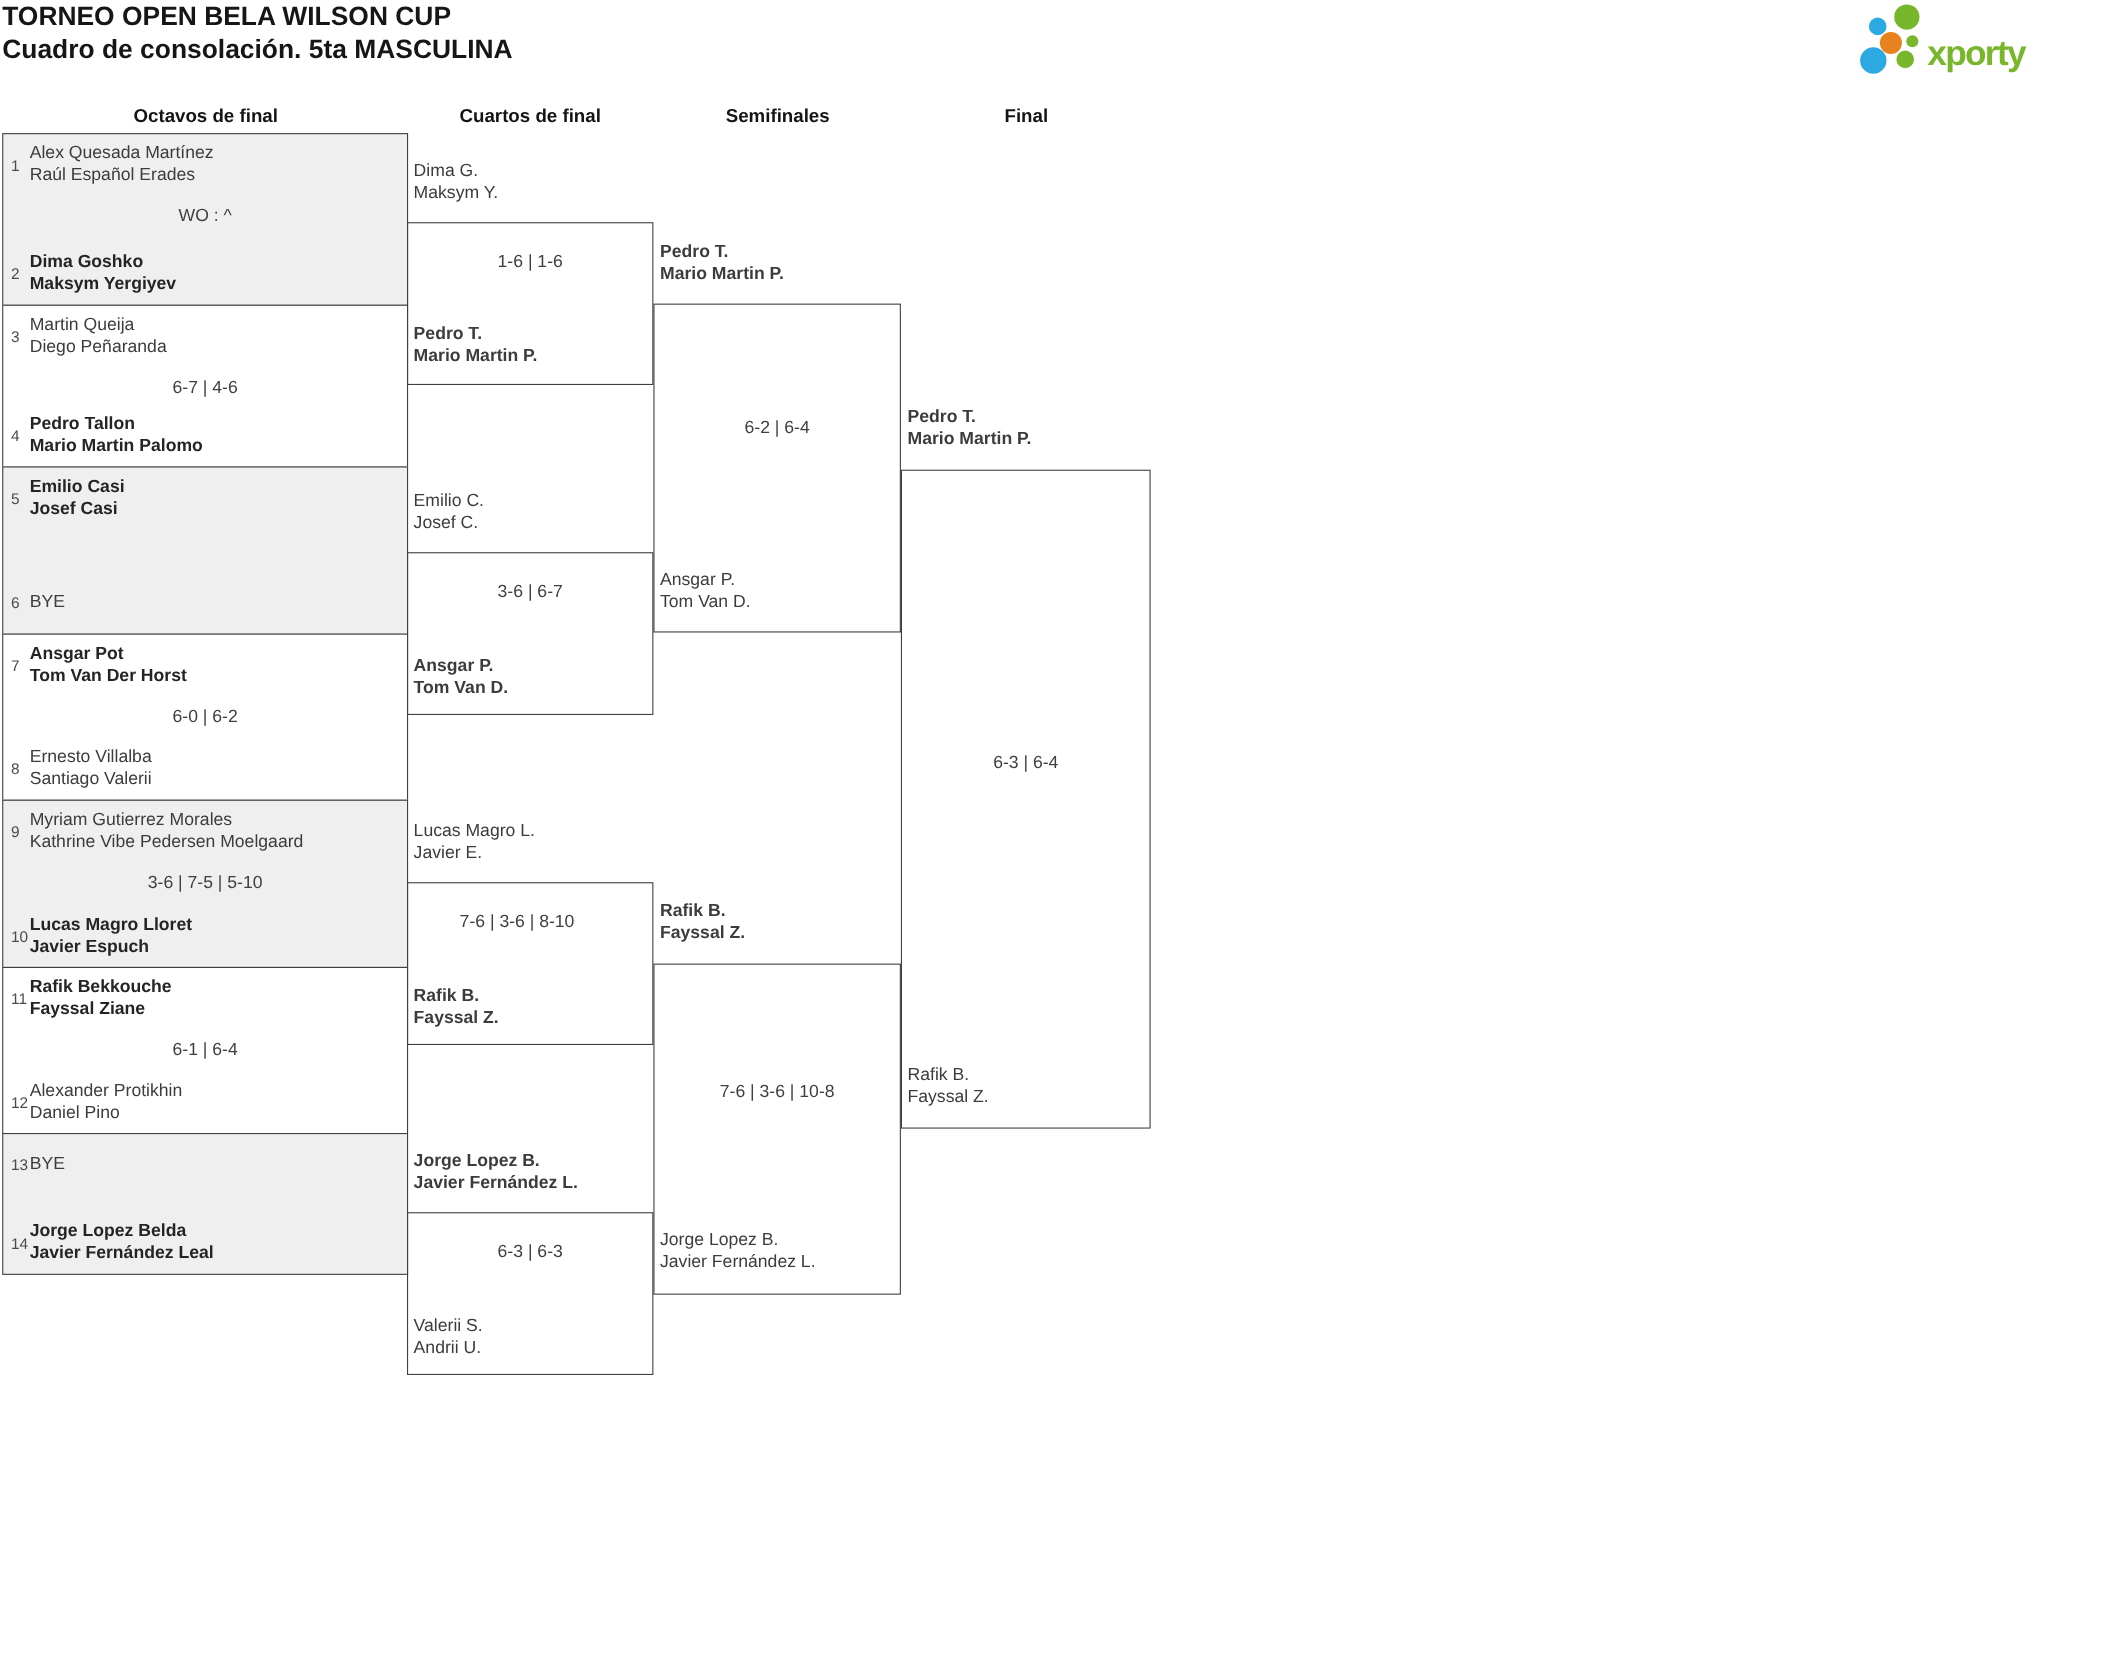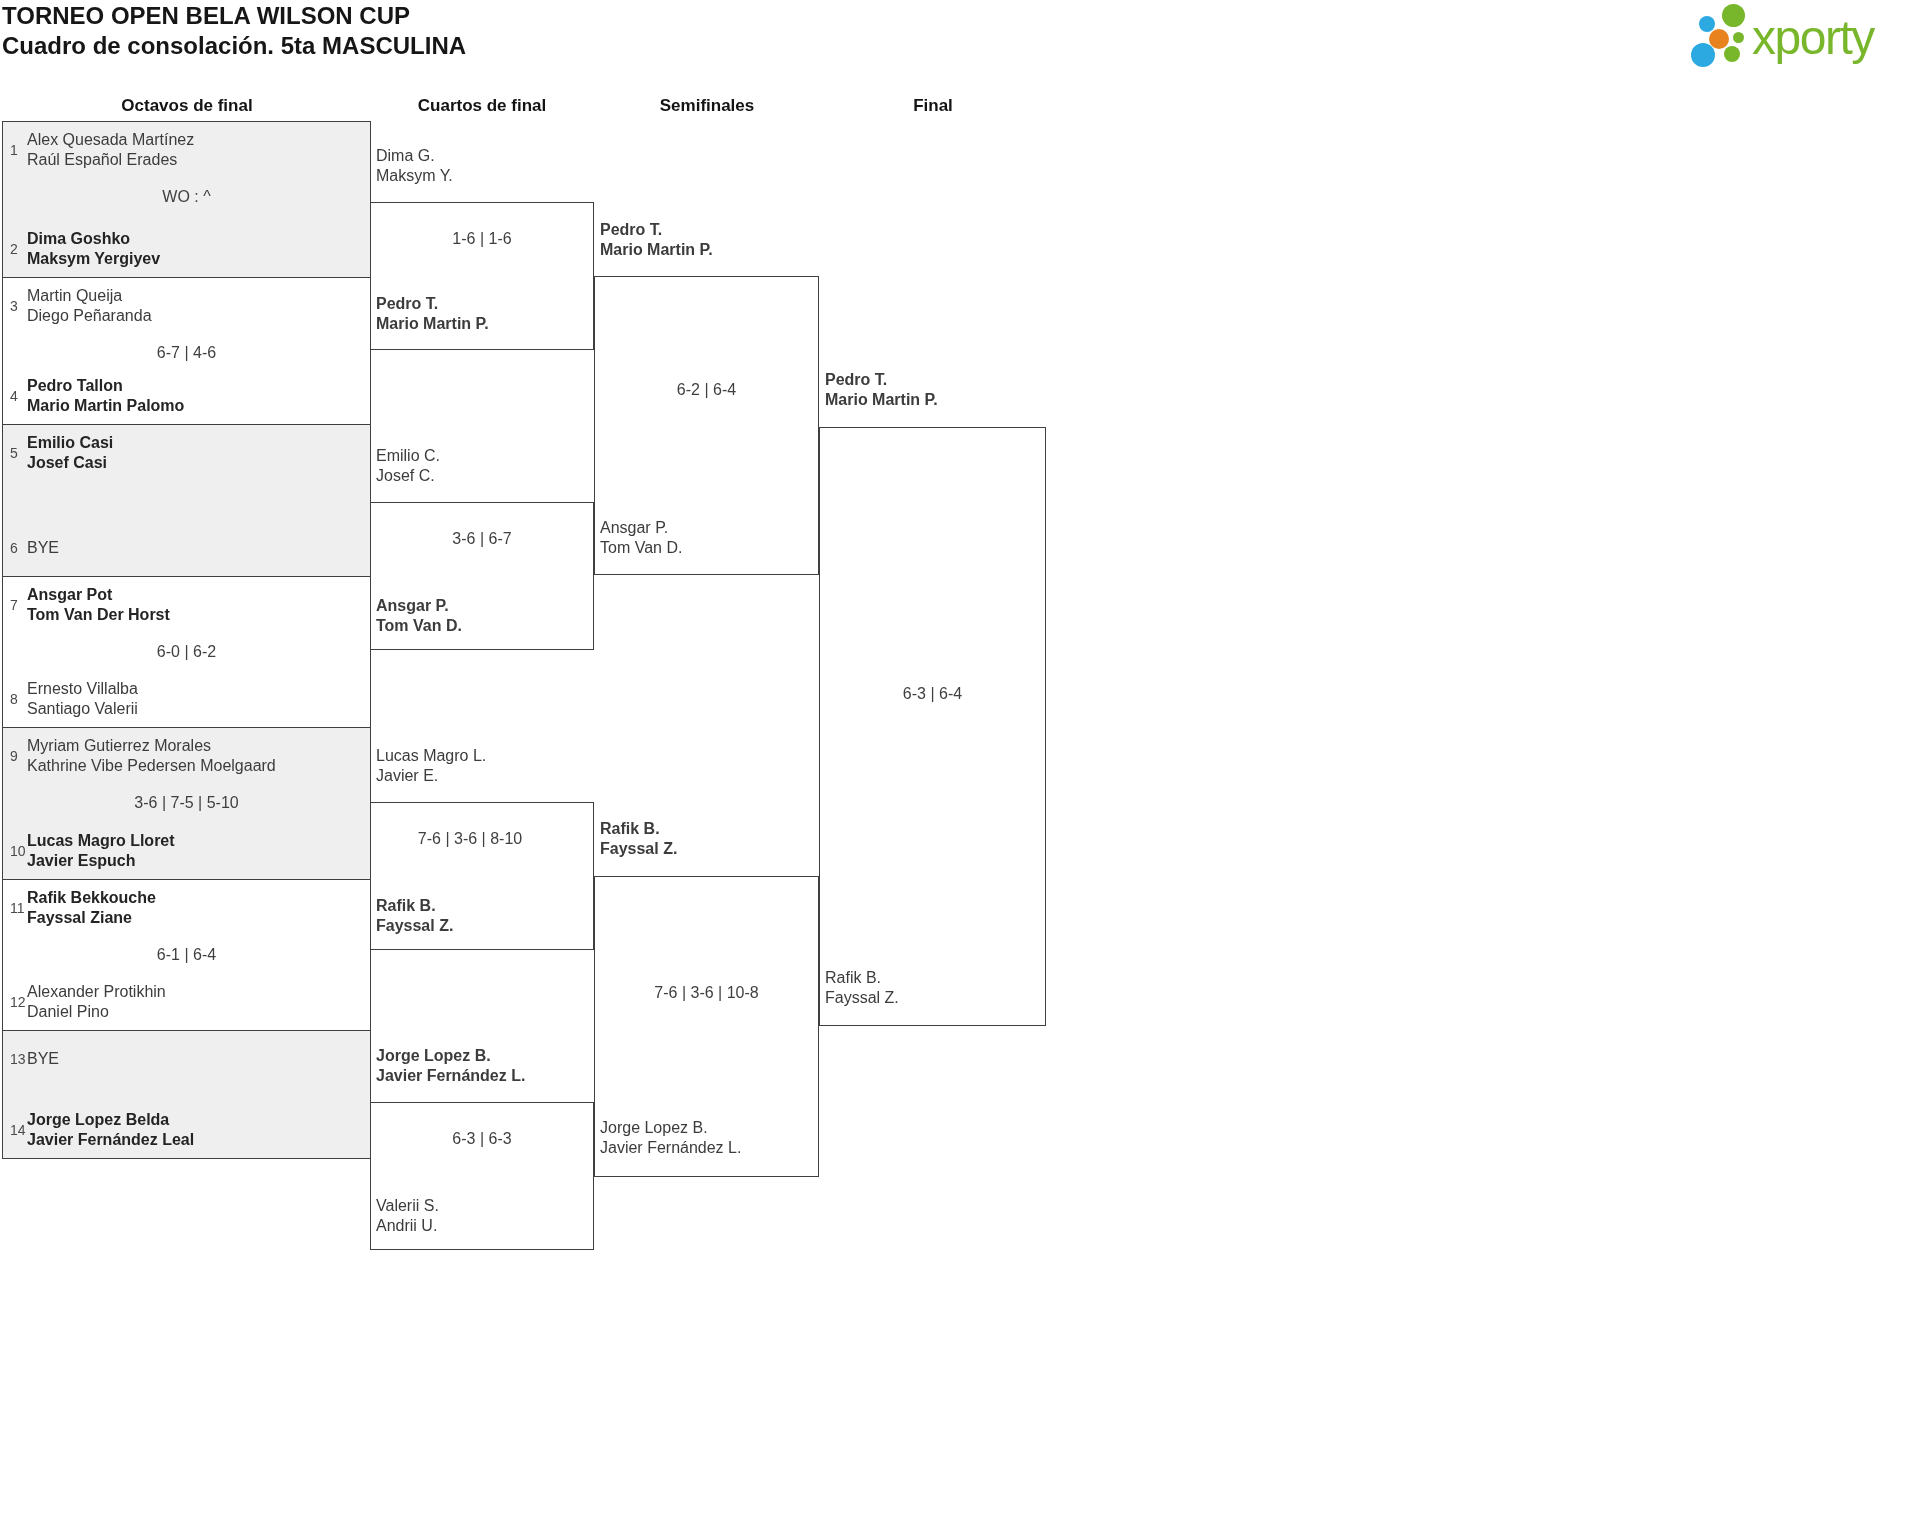--- a/index.html
+++ b/index.html
@@ -17,21 +17,21 @@
   .names{display:flex;flex-direction:column;font-size:16px;line-height:20px;color:#3c3c3c;}
   .winner{font-weight:700;color:#242424;}
   .score{position:absolute;left:0;right:0;top:66px;text-align:center;font-size:16px;color:#3f3f3f;}
   
   .rbox{position:absolute;border:1px solid #3f3f3f;box-sizing:border-box;background:transparent;}
   .lbl{position:absolute;display:flex;flex-direction:column;font-size:16px;line-height:20px;color:#3c3c3c;white-space:nowrap;}
   .rscore{position:absolute;text-align:center;font-size:16px;color:#3f3f3f;}
   
   .logo{position:absolute;left:1688px;top:0;width:232px;height:80px;}
   .dot{position:absolute;border-radius:50%;}
-  .brand{position:absolute;left:64px;top:14px;font-size:48px;line-height:48px;font-weight:400;letter-spacing:-1.5px;}
+  .brand{position:absolute;left:64px;top:24px;font-size:32px;line-height:48px;font-weight:700;letter-spacing:-1.5px;}
 </style>
 </head>
 <body>
 
 <div class="page">
 
   <div class="title" style="top:2px">TORNEO OPEN BELA WILSON CUP</div>
   <div class="title" style="top:32px">Cuadro de consolación. 5ta MASCULINA</div>
 
   <div class="rh" style="left:37px;top:96px">Octavos de final</div>

